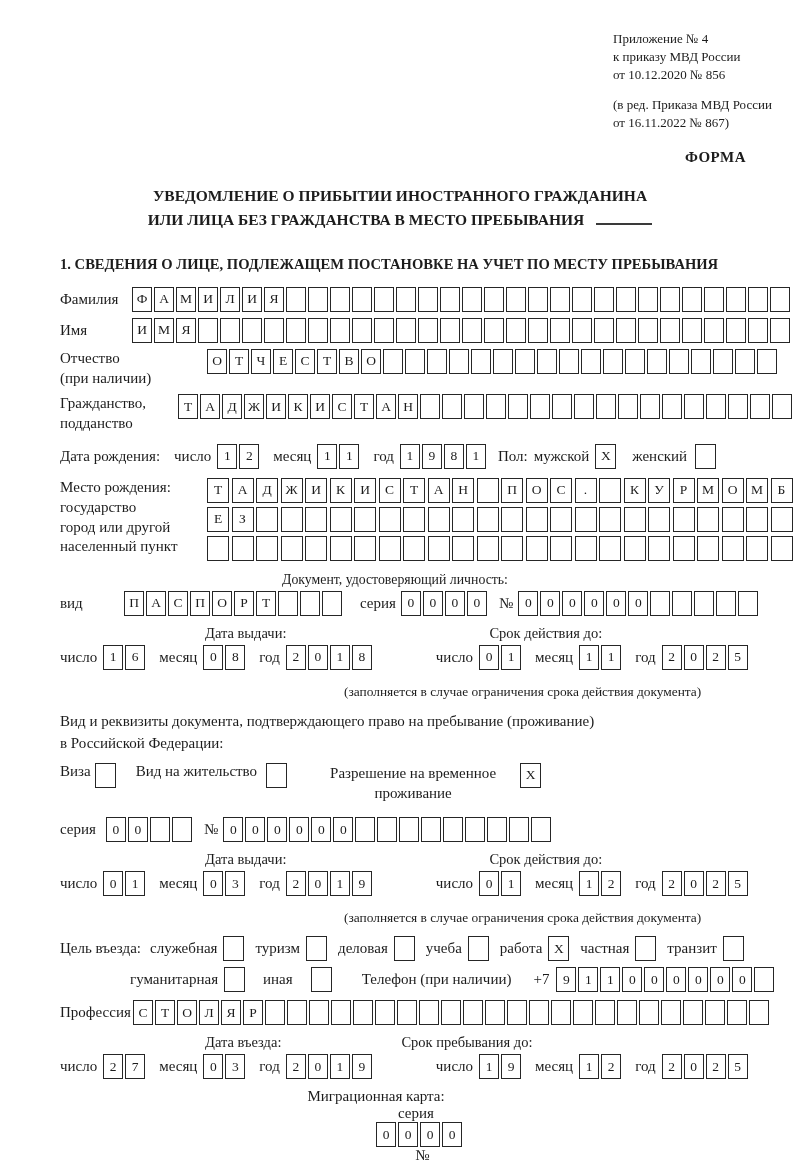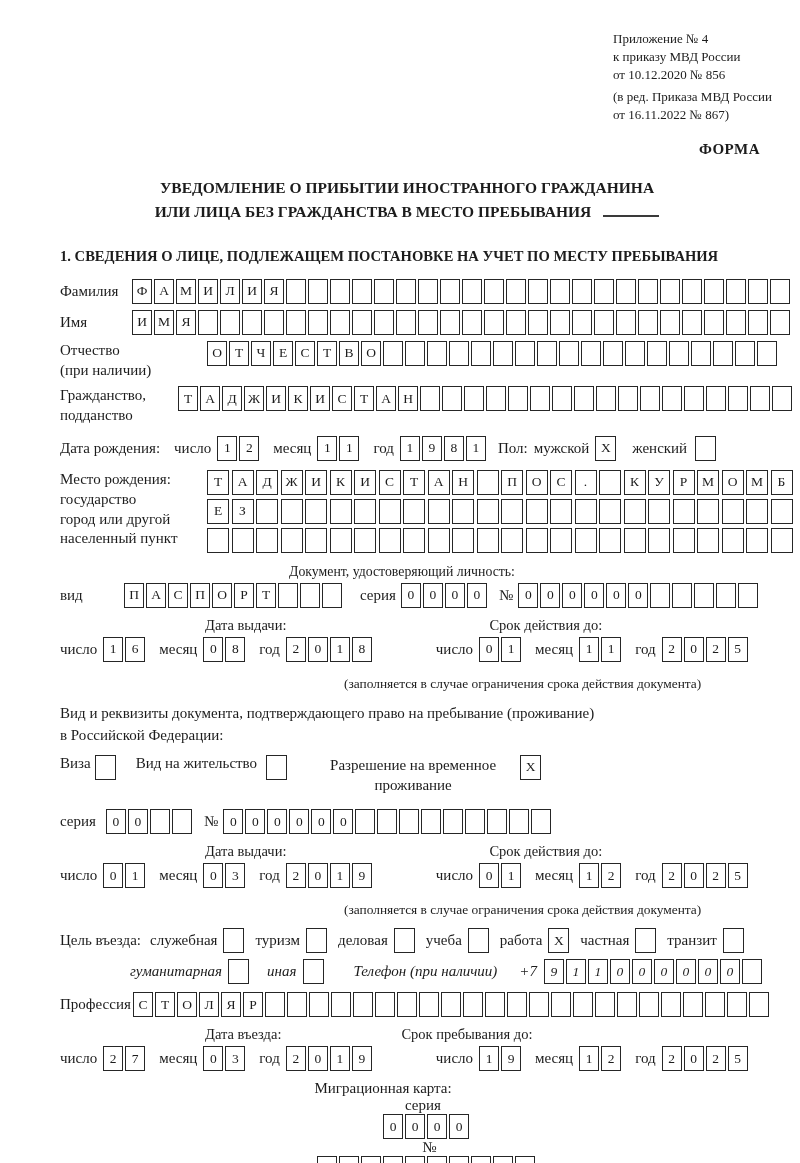--- a/index.html
+++ b/index.html
@@ -1,24 +1,24 @@
 <!DOCTYPE html>
 <html><head>
 <meta charset="utf-8">
 <style>
   * { box-sizing: border-box; }
   html,body { margin:0; padding:0; background:#e8e8e8; }
   .page {
     width:800px; height:1163px; margin:0 auto; background:#ffffff;
     font-family:"Liberation Serif","DejaVu Serif",serif; color:#1c1c1c;
-    padding:30px 6px 10px 60px; overflow:hidden; position:relative;
+    padding:30px 20px 10px 60px; overflow:hidden; position:relative;
   }
   
   .appendix { margin-left:553px; font-size:13px; line-height:1.38; }
-  .appendix .rev { margin-top:4px; }
+  .appendix .rev { margin-top:12px; }
   .forma { text-align:right; padding-right:34px; font-weight:bold; font-size:15px; margin-top:17px; letter-spacing:0.5px; }
   .title { text-align:center; font-weight:bold; font-size:15.5px; line-height:1.55; margin-top:18px; margin-right:40px; }
   .blank-line { display:inline-block; width:56px; border-bottom:2px solid #3a3a3a; margin-left:12px; height:12px; }
   .section-heading { font-weight:bold; font-size:14.6px; margin-top:24px; margin-bottom:4px; }
 
   
   .row { display:flex; align-items:center; margin-top:6px; }
   .row.tight { margin-top:3px; }
   .lbl { flex:none; font-size:15px; }
   .cells { display:flex; flex-wrap:nowrap; }
@@ -66,21 +66,21 @@
   .opt-lbl { font-size:15px; margin-right:9px; }
   .opt-lbl.center { text-align:center; line-height:1.35; }
   .opt-w3 { max-width:196px; }
   .opt-w4 { max-width:208px; }
   .gap18 { margin-left:18px; }
   .gap26 { margin-left:26px; }
 
   
   .purpose .opt { align-items:center; margin-left:9px; }
   .purpose .opt-lbl { margin-right:6px; }
-  .purpose2 { margin-left:70px;font-style:italic; }
+  .purpose2 { margin-left:70px; }
   .phone-lbl { font-size:15px; margin-left:28px; }
   .phone-prefix { font-size:15px; margin:0 7px 0 22px; }
   .centered-bold { text-align:center; font-weight:normal; font-size:13.8px; margin-top:7px; margin-right:50px; }
 </style>
 </head>
 <body>
 
 <div class="page">
 
   <div class="appendix">
@@ -574,21 +574,21 @@
       <span class="opt-lbl">транзит</span>
       <span class="cell checkbox"></span>
     </span>
   </div>
 
   <div class="row purpose purpose2">
     <span class="opt" style="margin-left:0;">
       <span class="opt-lbl">гуманитарная</span>
       <span class="cell checkbox"></span>
     </span>
-    <span class="opt" style="margin-left:16px;">
+    <span class="opt" style="margin-left:16px;gap:12px;">
       <span class="opt-lbl">иная</span>
       <span class="cell checkbox"></span>
     </span>
     <span class="phone-lbl">Телефон (при наличии)</span>
     <span class="phone-prefix">+7</span>
     <span class="cells">
         <span class="cell">9</span>
         <span class="cell">1</span>
         <span class="cell">1</span>
         <span class="cell">0</span>

